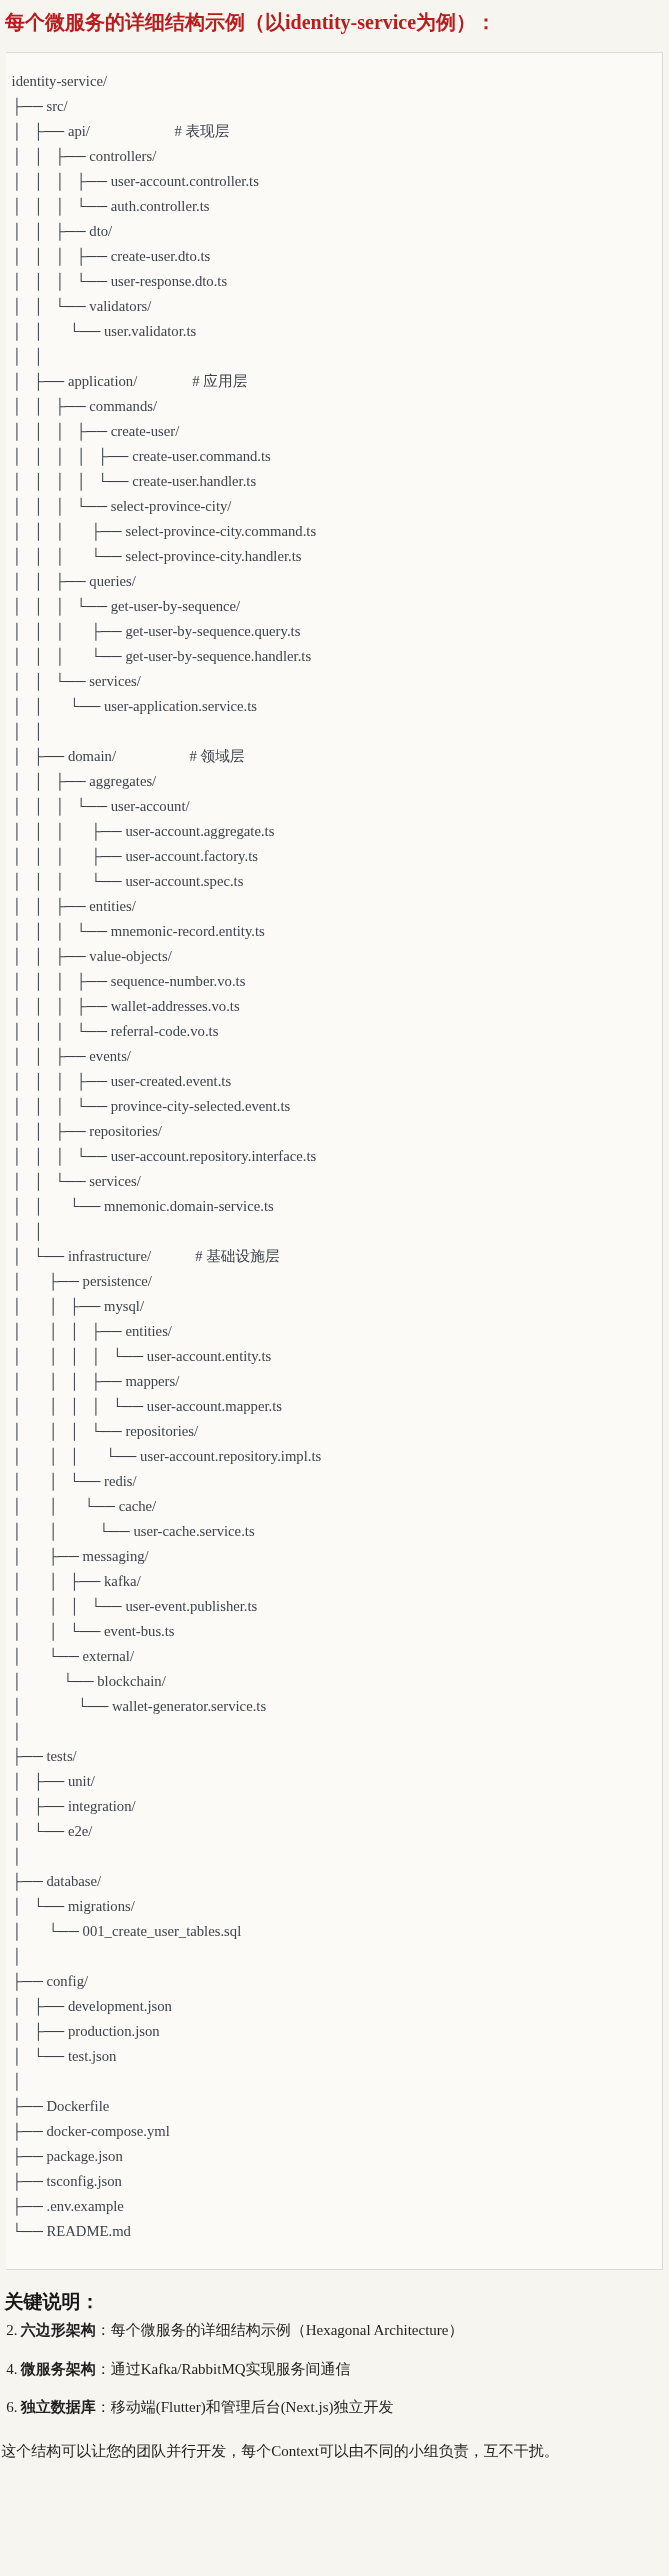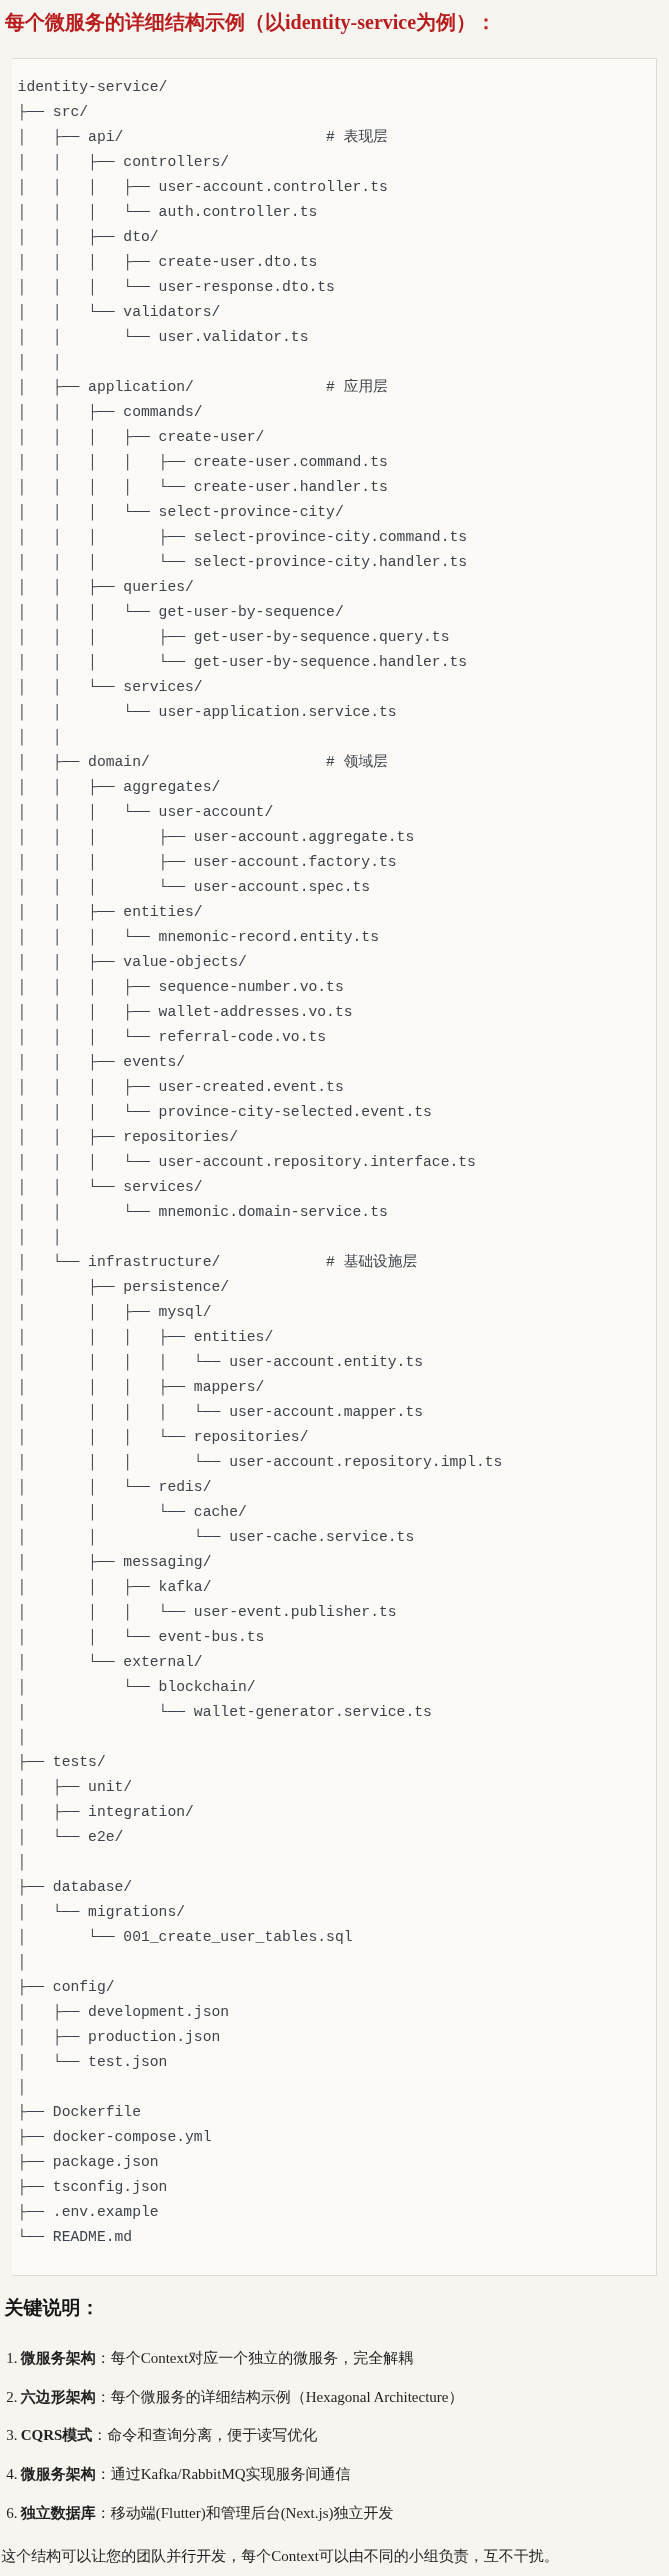--- a/index.html
+++ b/index.html
@@ -19,36 +19,36 @@
   .doc{width:669px;}
   .page-title{
     font-size:20px;
     font-weight:700;
     line-height:1.3;
     margin:0;
     padding:9.4px 5px 10.6px 5px;
     color:#b91c1c;
   }
   .tree{
-    margin:12px;
+    margin:6px;
     background:var(--code-bg);
     border:0.6px solid var(--code-border);
     border-left:none;
     color:var(--code-text);
-    font-family:Liberation Mono, monospace;
+    font-family:Liberation Serif, serif;
     font-size:14.7px;
     line-height:25px;
     padding:16.3px 5px 25px 5.6px;
     white-space:pre;
     overflow:hidden;
   }
   .notes-heading{
     font-size:19px;
     font-weight:700;
-    margin:19px 0 27px 0;
+    margin:19px 0 5px 0;
     padding:0 4.4px;
     color:#161616;
   }
   .notes-list{
     list-style:none;
     margin:0;
     padding:0 5px 0 6.3px;
   }
   .note-item{
     font-size:15px;
@@ -155,23 +155,21 @@
 ├── Dockerfile
 ├── docker-compose.yml
 ├── package.json
 ├── tsconfig.json
 ├── .env.example
 └── README.md</pre>
 
   <h2 class="notes-heading">关键说明：</h2>
 
   <ol class="notes-list">
-      <li class="note-item"><span class="note-number">1.</span><strong class="note-term">微服务架构</strong><span class="note-colon">：</span><span class="note-desc">每个Context对应一个独立的微服务，完全解耦</span></li>
       <li class="note-item"><span class="note-number">2.</span><strong class="note-term">六边形架构</strong><span class="note-colon">：</span><span class="note-desc">每个微服务的详细结构示例（Hexagonal Architecture）</span></li>
-      <li class="note-item"><span class="note-number">3.</span><strong class="note-term">CQRS模式</strong><span class="note-colon">：</span><span class="note-desc">命令和查询分离，便于读写优化</span></li>
       <li class="note-item"><span class="note-number">4.</span><strong class="note-term">微服务架构</strong><span class="note-colon">：</span><span class="note-desc">通过Kafka/RabbitMQ实现服务间通信</span></li>
       <li class="note-item"><span class="note-number">6.</span><strong class="note-term">独立数据库</strong><span class="note-colon">：</span><span class="note-desc">移动端(Flutter)和管理后台(Next.js)独立开发</span></li>
     </ol>
 
   <p class="footer-paragraph">这个结构可以让您的团队并行开发，每个Context可以由不同的小组负责，互不干扰。</p>
 
 </div>
 
 
 </body></html>

